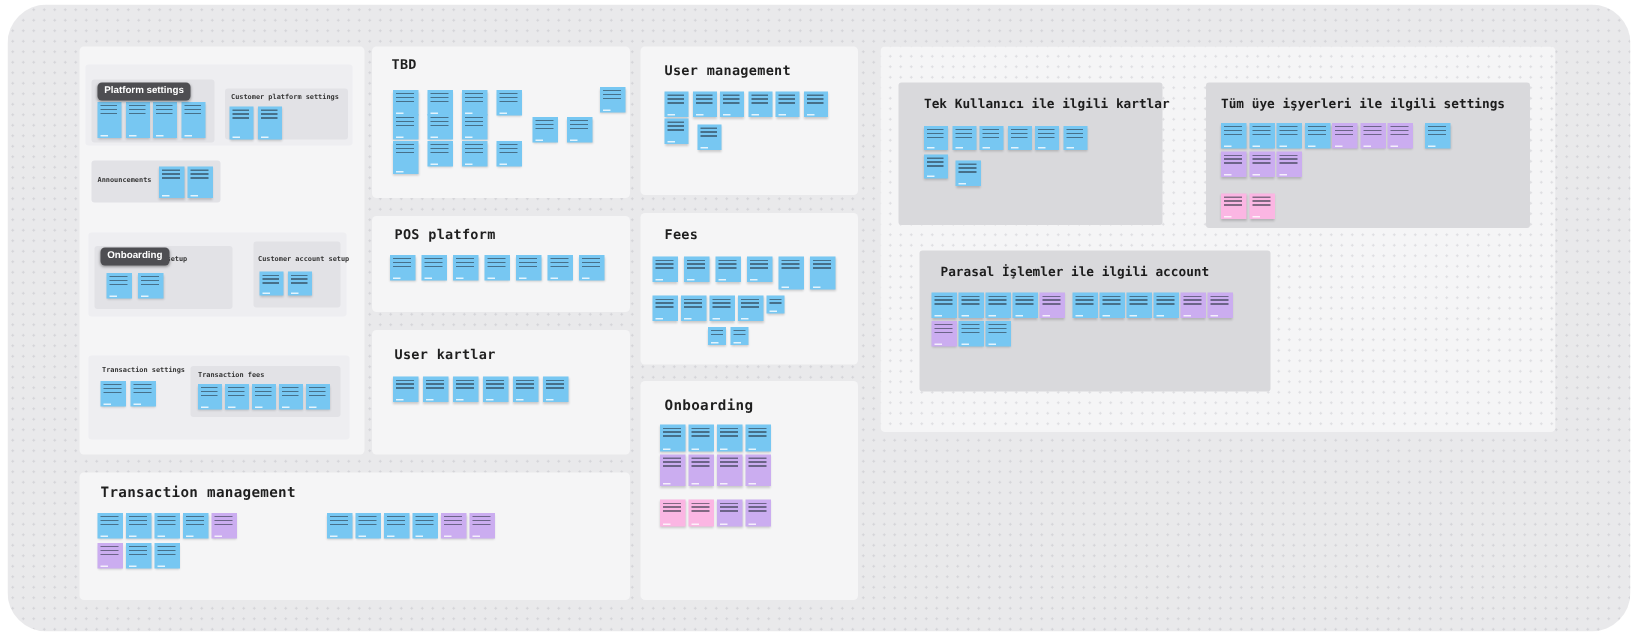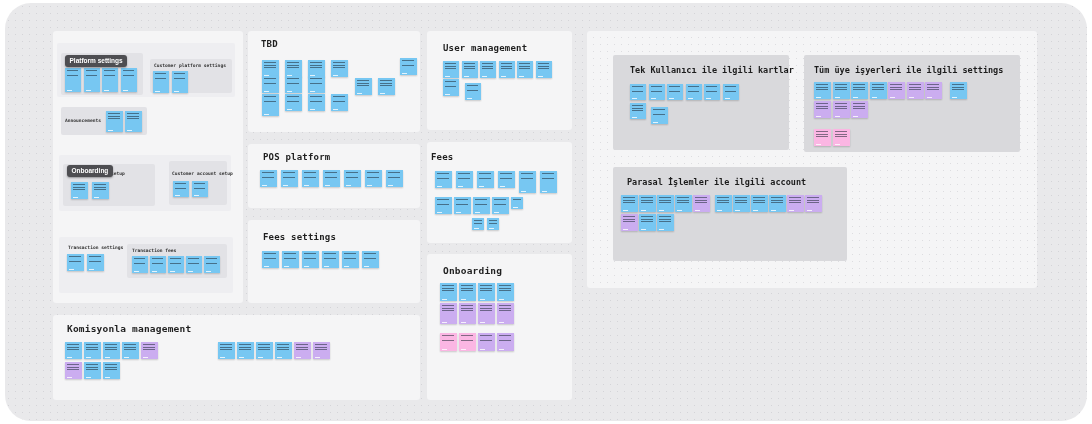--- a/index.html
+++ b/index.html
@@ -140,21 +140,21 @@
           <div class="sticky" style="background: rgb(119, 199, 242);"></div>
           <div class="sticky" style="background: rgb(119, 199, 242);"></div>
           <div class="sticky" style="background: rgb(119, 199, 242);"></div>
           <div class="sticky" style="background: rgb(119, 199, 242);"></div>
           <div class="sticky" style="background: rgb(119, 199, 242);"></div>
           <div class="sticky" style="background: rgb(119, 199, 242);"></div>
         </div>
     </section>
 
     <section class="panel" style="left:243px;top:217px;width:172px;height:83px">
-      <div class="h-title" style="left:15px;top:13px">Fees settings</div>
+      <div class="h-title" style="left:15px;top:13px">User kartlar</div>
       <div class="note-row" style="left:14px;top:31px;gap:3px">
           <div class="sticky" style="background: rgb(119, 199, 242);"></div>
           <div class="sticky" style="background: rgb(119, 199, 242);"></div>
           <div class="sticky" style="background: rgb(119, 199, 242);"></div>
           <div class="sticky" style="background: rgb(119, 199, 242);"></div>
           <div class="sticky" style="background: rgb(119, 199, 242);"></div>
           <div class="sticky" style="background: rgb(119, 199, 242);"></div>
         </div>
     </section>
 
@@ -170,21 +170,21 @@
         </div>
       <div class="note-row notes-w16" style="left:16px;top:48px">
           <div class="sticky" style="background: rgb(119, 199, 242);"></div>
         </div>
       <div class="note-row notes-w16" style="left:38px;top:52px">
           <div class="sticky" style="background: rgb(119, 199, 242);"></div>
         </div>
     </section>
 
     <section class="panel" style="left:422px;top:139px;width:145px;height:101px">
-      <div class="h-title" style="left:4px;top:11px">Fees</div>
+      <div class="h-title" style="left:16px;top:11px">Fees</div>
       <div class="note-row" style="left:8px;top:29px;gap:4px">
           <div class="sticky" style="background: rgb(119, 199, 242);"></div>
           <div class="sticky" style="background: rgb(119, 199, 242);"></div>
           <div class="sticky" style="background: rgb(119, 199, 242);"></div>
           <div class="sticky" style="background: rgb(119, 199, 242);"></div>
           <div class="sticky t" style="background: rgb(119, 199, 242);"></div>
           <div class="sticky t" style="background: rgb(119, 199, 242);"></div>
         </div>
       <div class="note-row" style="left:8px;top:55px;gap:2px">
           <div class="sticky" style="background: rgb(119, 199, 242);"></div>
@@ -215,21 +215,21 @@
         </div>
       <div class="note-row notes-h18" style="left:13px;top:79px">
           <div class="sticky" style="background: rgb(251, 182, 227);"></div>
           <div class="sticky" style="background: rgb(251, 182, 227);"></div>
           <div class="sticky" style="background: rgb(203, 173, 240);"></div>
           <div class="sticky" style="background: rgb(203, 173, 240);"></div>
         </div>
     </section>
 
     <section class="panel" style="left:48px;top:312px;width:367px;height:85px">
-      <div class="h-title h-title-lg" style="left:14px;top:9px">Komisyonla management</div>
+      <div class="h-title h-title-lg" style="left:14px;top:9px">Transaction management</div>
       <div class="note-row" style="left:12px;top:27px">
           <div class="sticky" style="background: rgb(119, 199, 242);"></div>
           <div class="sticky" style="background: rgb(119, 199, 242);"></div>
           <div class="sticky" style="background: rgb(119, 199, 242);"></div>
           <div class="sticky" style="background: rgb(119, 199, 242);"></div>
           <div class="sticky" style="background: rgb(203, 173, 240);"></div>
         </div>
       <div class="note-row" style="left:165px;top:27px">
           <div class="sticky" style="background: rgb(119, 199, 242);"></div>
           <div class="sticky" style="background: rgb(119, 199, 242);"></div>
@@ -240,21 +240,21 @@
         </div>
       <div class="note-row" style="left:12px;top:47px">
           <div class="sticky" style="background: rgb(203, 173, 240);"></div>
           <div class="sticky" style="background: rgb(119, 199, 242);"></div>
           <div class="sticky" style="background: rgb(119, 199, 242);"></div>
         </div>
     </section>
 
     <section class="panel panel-dotted" style="left:582px;top:28px;width:450px;height:257px">
 
-      <div class="gray-section" style="left:26px;top:24px;width:176px;height:95px">
+      <div class="gray-section" style="left:12px;top:24px;width:176px;height:95px">
         <div class="tr-title" style="left:17px;top:11px">Tek Kullanıcı ile ilgili kartlar</div>
         <div class="note-row notes-16" style="left:17px;top:29px;gap:2.5px">
             <div class="sticky" style="background: rgb(119, 199, 242);"></div>
             <div class="sticky" style="background: rgb(119, 199, 242);"></div>
             <div class="sticky" style="background: rgb(119, 199, 242);"></div>
             <div class="sticky" style="background: rgb(119, 199, 242);"></div>
             <div class="sticky" style="background: rgb(119, 199, 242);"></div>
             <div class="sticky" style="background: rgb(119, 199, 242);"></div>
           </div>
         <div class="note-row notes-16" style="left:17px;top:48px">

